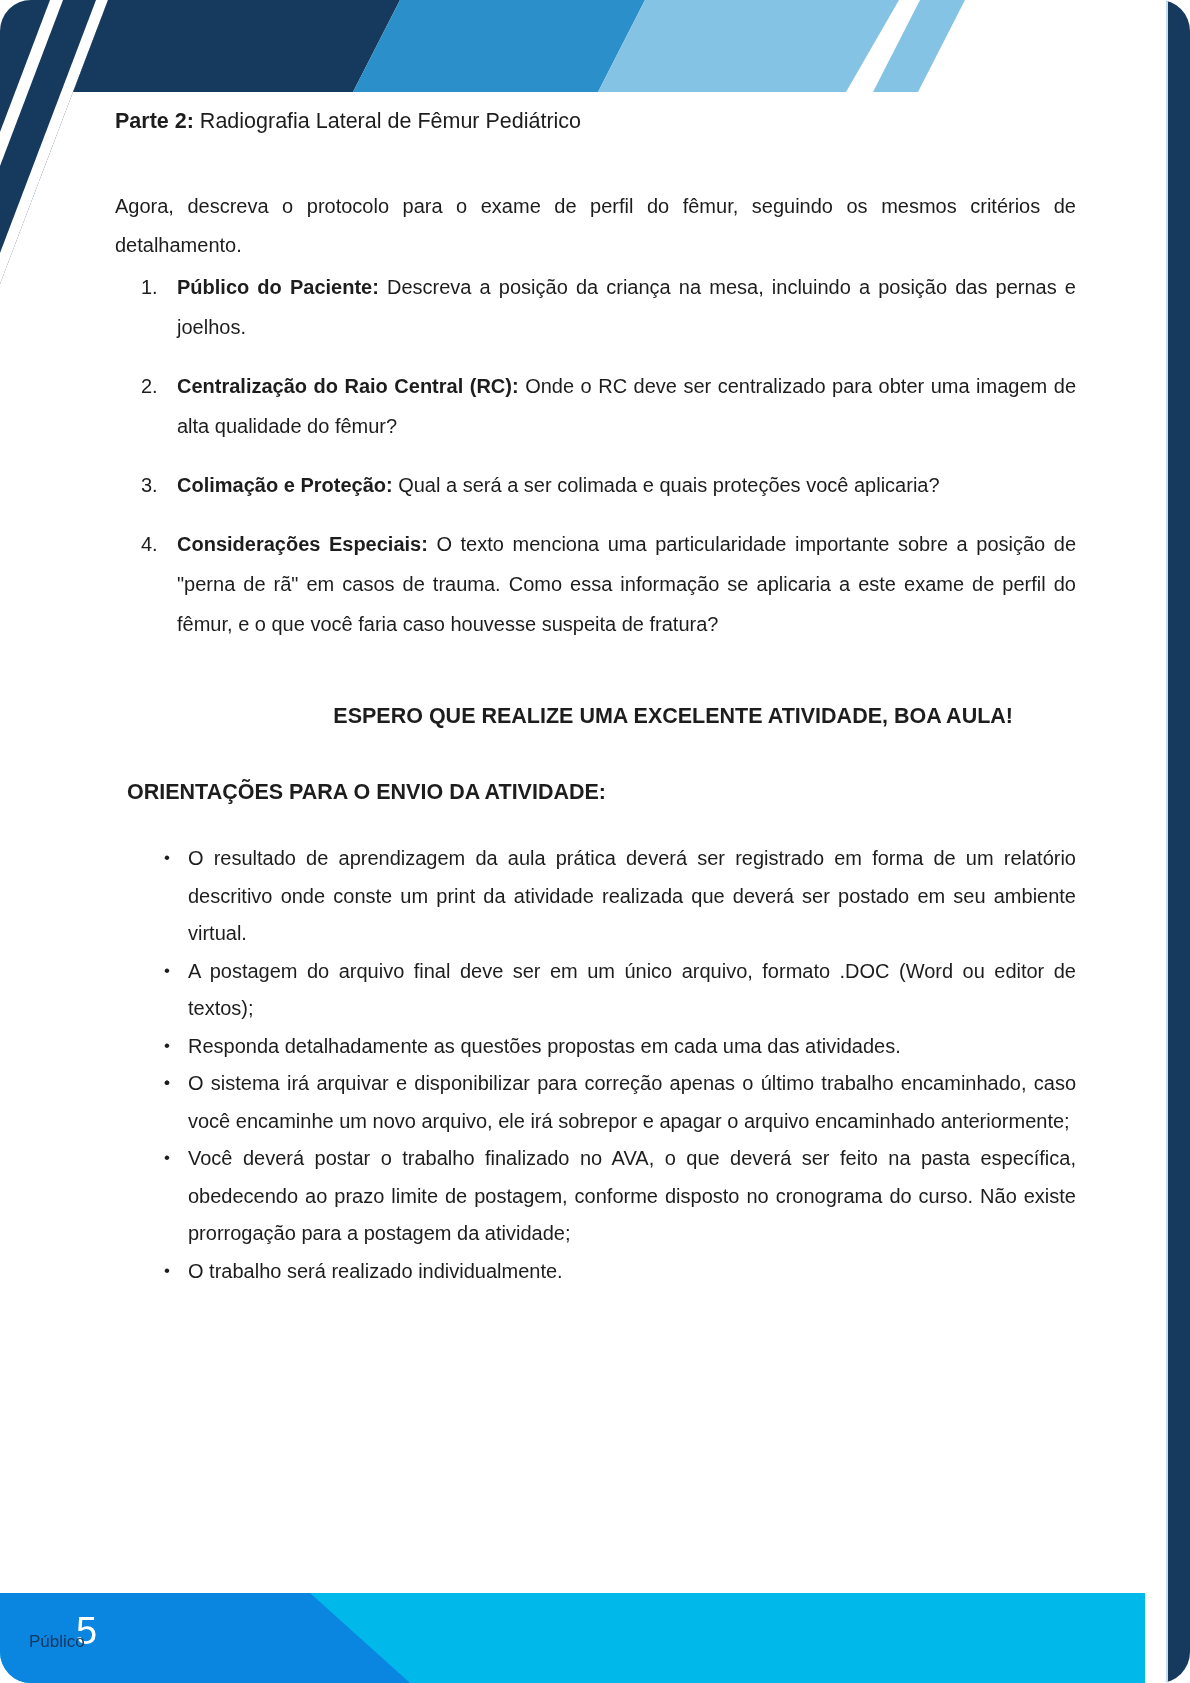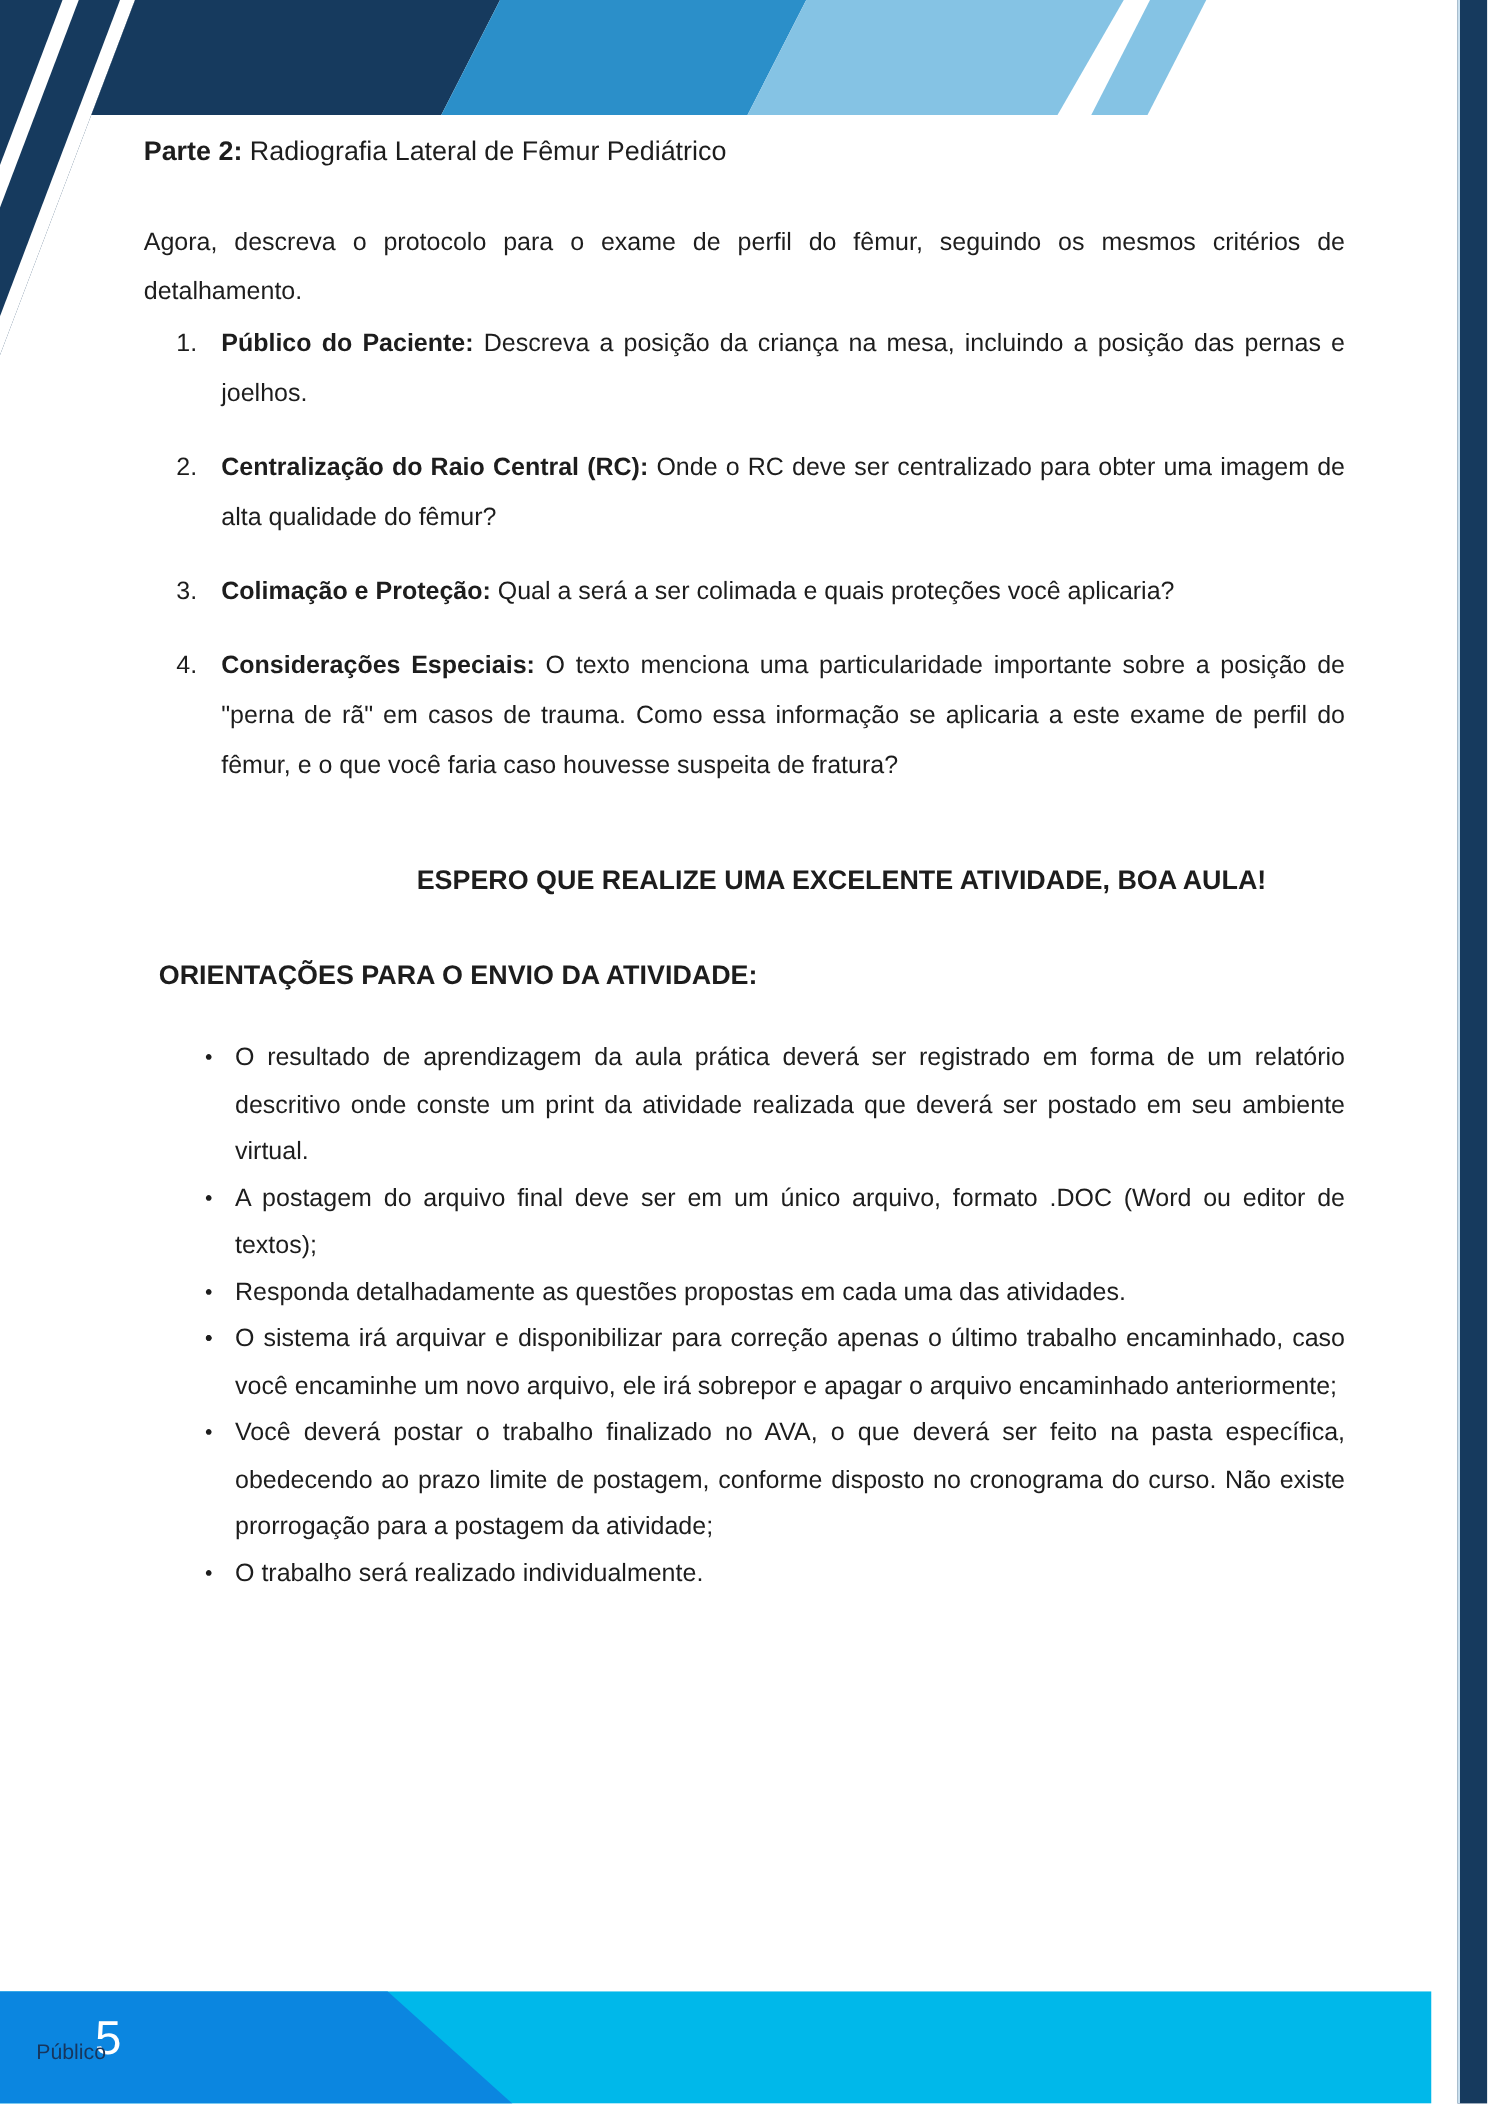--- a/index.html
+++ b/index.html
@@ -3,37 +3,38 @@
 <meta charset="utf-8">
 <style>
   html,body{margin:0;padding:0;background:#ffffff;}
   .page{
     position:relative;
     width:1190px;height:1683px;
     background:#ffffff;
     overflow:hidden;
     font-family:"Liberation Sans", sans-serif;
     color:#1d1d1d;
+    border-radius:31px;
   }
   
   .header-deco{position:absolute;top:0;left:0;width:1190px;height:290px;display:block;}
   .footer-deco{position:absolute;left:0;bottom:0;width:1190px;height:90px;display:block;}
   .right-bar{
     position:absolute;top:0;right:0;width:22px;height:1683px;
     border-left:2px solid #c9dfee;
   }
   
   .content{
     position:absolute;top:96px;left:115px;width:961px;
     font-size:20px;line-height:39px;
   }
   .doc-title{margin-top:12px;font-size:21.5px;line-height:26px;}
   .doc-title .b{font-weight:bold;}
   .para{ text-align:justify; text-align-last:left; }
-  .intro{margin-top:41px;}
+  .intro{margin-top:53px;}
   ol.numbered{list-style:none;margin:2px 0 0 0;padding:0;}
   ol.numbered li{
     position:relative;
     padding-left:62px;
     margin-bottom:19px;
     line-height:40px;
     text-align:justify; text-align-last:left;
   }
   ol.numbered li .num{position:absolute;left:26px;top:0;}
   ol.numbered li .lead{font-weight:bold;}

